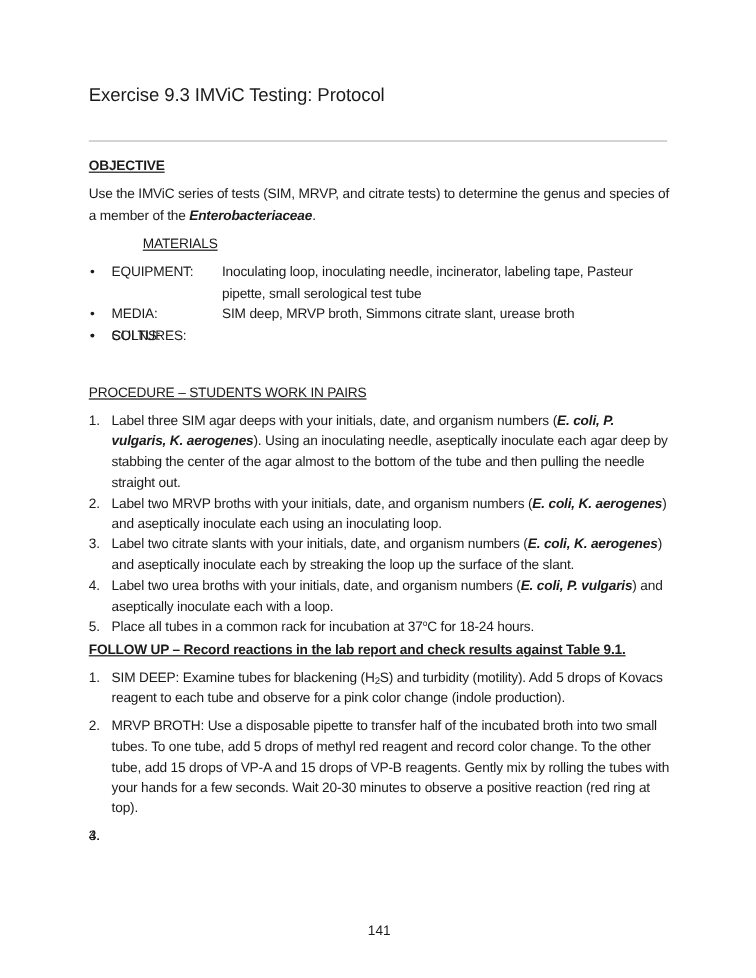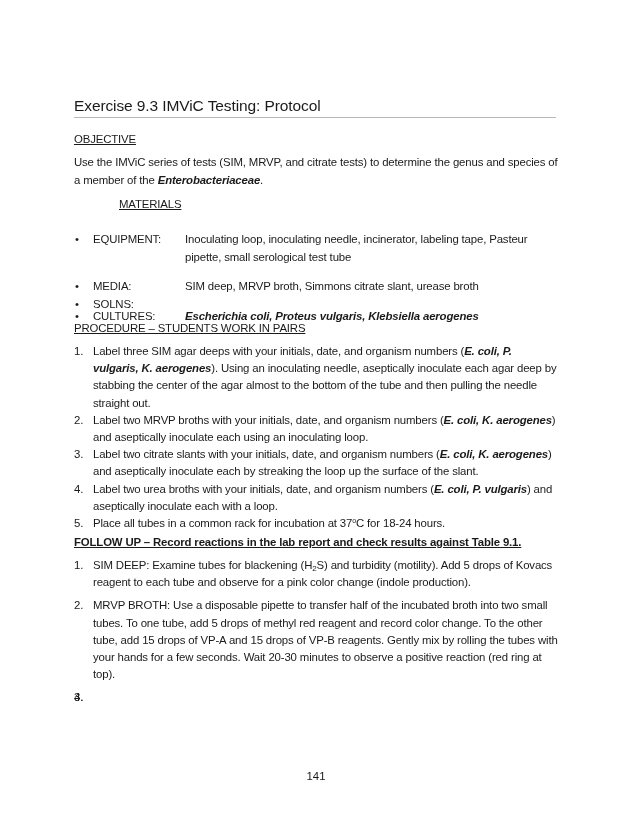--- a/index.html
+++ b/index.html
@@ -1,45 +1,45 @@
 <!DOCTYPE html>
 <html><head>
 <meta charset="utf-8">
 <style>
   html, body { margin: 0; padding: 0; background: #ffffff; }
   body { width: 630px; height: 815px; position: relative; overflow: hidden;
          font-family: "Liberation Sans", "DejaVu Sans", sans-serif; color: #1a1a1a; }
   .page { position: absolute; left: 74px; top: 0; width: 484px; }
-  .title { position: absolute; top: 71px; left: 0; font-size: 15.5px; white-space: nowrap; letter-spacing: -0.1px; margin-top: 26px; }
+  .title { position: absolute; top: 71px; left: 0; font-size: 15.5px; white-space: nowrap; letter-spacing: -0.1px; }
   .rule { position: absolute; top: 117px; left: 0; width: 482px; height: 1px; background: #b8b8b8; }
   .heading { position: absolute; left: 0; font-size: 11.4px; text-decoration: underline; white-space: nowrap; letter-spacing: -0.15px; }
   .para { position: absolute; left: 0; width: 484px; font-size: 11.4px; line-height: 18px; letter-spacing: -0.15px; }
   .mat { position: absolute; left: 0; width: 484px; font-size: 11.4px; line-height: 17.5px; letter-spacing: -0.15px; }
   .mat-row { position: relative; display: block; }
   .mat-bullet { position: absolute; left: 1px; top: 0; }
   .mat-label { position: absolute; left: 19px; top: 0; white-space: nowrap; }
-  .mat-value { display: block; margin-left: 111px; margin-top: 12px; }
+  .mat-value { display: block; margin-left: 111px; }
   .ol { position: absolute; left: 0; width: 484px; font-size: 11.4px; line-height: 17.2px; letter-spacing: -0.15px; }
   .li { position: relative; padding-left: 19px; }
   .li .num { position: absolute; left: 0; top: 0; }
   .gap { margin-bottom: 6px; }
   i { font-style: italic; font-weight: bold; }
   sub { font-size: 8px; vertical-align: -2px; line-height: 0; }
   sup { font-size: 7px; vertical-align: 4px; line-height: 0; }
   .pagenum { position: absolute; top: 770px; left: 0; width: 484px; text-align: center; font-size: 11.4px; }
 </style>
 </head>
 <body>
 
 <div class="page">
 
   <div class="title">Exercise 9.3 IMViC Testing: Protocol</div>
   <div class="rule"></div>
 
-  <div class="heading" style="top:133px;">OBJECTIVE</div>
+  <div class="heading" style="top:133px;font-weight:bold;">OBJECTIVE</div>
   <div class="para" style="top:153px;"><span>Use the IMViC series of tests (SIM, MRVP, and citrate tests) to determine the genus and species of a member of the </span><i>Enterobacteriaceae</i><span>.</span></div>
 
   <div class="heading" style="top:198px;margin-left:45px;">MATERIALS</div>
   <div class="mat" style="top:219px;">
     <div class="mat-row">
       <span class="mat-bullet">•</span>
       <span class="mat-label">EQUIPMENT:</span>
       <span class="mat-value" style="margin-right:4px;">Inoculating loop, inoculating needle, incinerator, labeling tape, Pasteur pipette, small serological test tube</span>
     </div>
     <div class="mat-row">
@@ -47,21 +47,20 @@
       <span class="mat-label">MEDIA:</span>
       <span class="mat-value">SIM deep, MRVP broth, Simmons citrate slant, urease broth</span>
     </div>
     <div class="mat-row">
       <span class="mat-bullet">•</span>
       <span class="mat-label">SOLNS:</span>
     </div>
     <div class="mat-row">
       <span class="mat-bullet">•</span>
       <span class="mat-label">CULTURES:</span>
-      <i class="mat-value">Escherichia coli, Proteus vulgaris, Klebsiella aerogenes</i>
     </div>
   </div>
 
   <div class="heading" style="top:322px;">PROCEDURE – STUDENTS WORK IN PAIRS</div>
   <div class="ol" style="top:343px;">
     <div class="li">
       <span class="num">1.</span><span>Label three SIM agar deeps with your initials, date, and organism numbers (</span><i>E. coli, P. vulgaris, K. aerogenes</i><span>). Using an inoculating needle, aseptically inoculate each agar deep by stabbing the center of the agar almost to the bottom of the tube and then pulling the needle straight out.</span>
     </div>
     <div class="li">
       <span class="num">2.</span><span>Label two MRVP broths with your initials, date, and organism numbers (</span><i>E. coli, K. aerogenes</i><span>) and aseptically inoculate each using an inoculating loop.</span>

